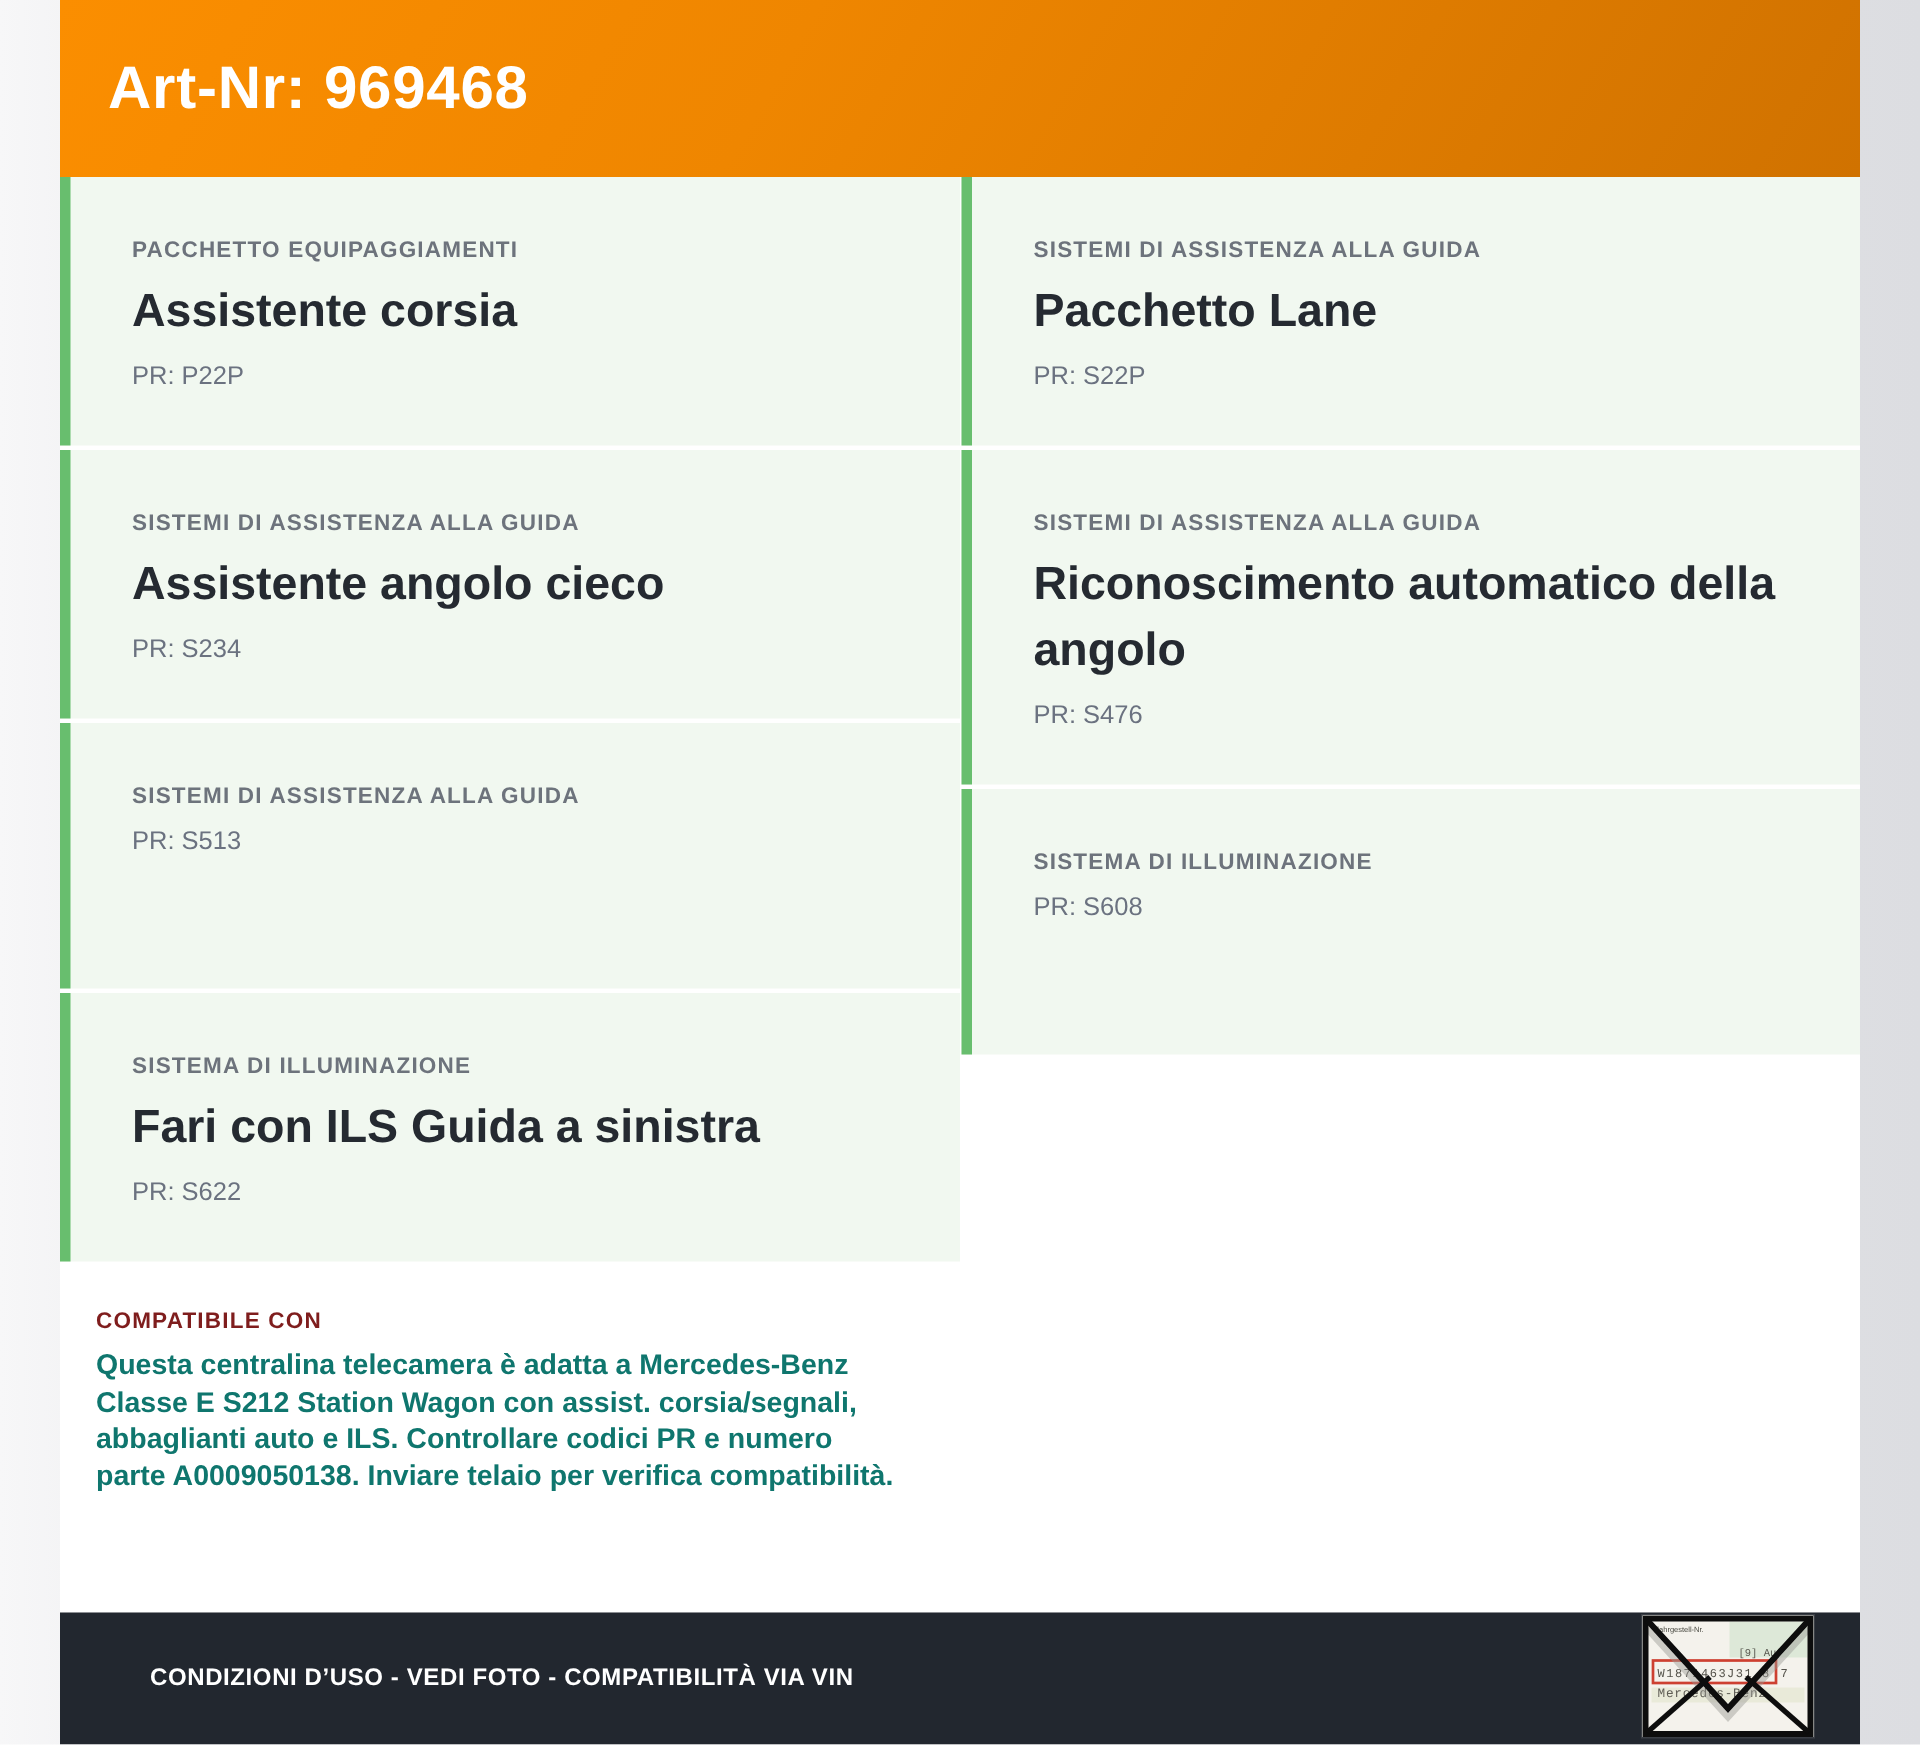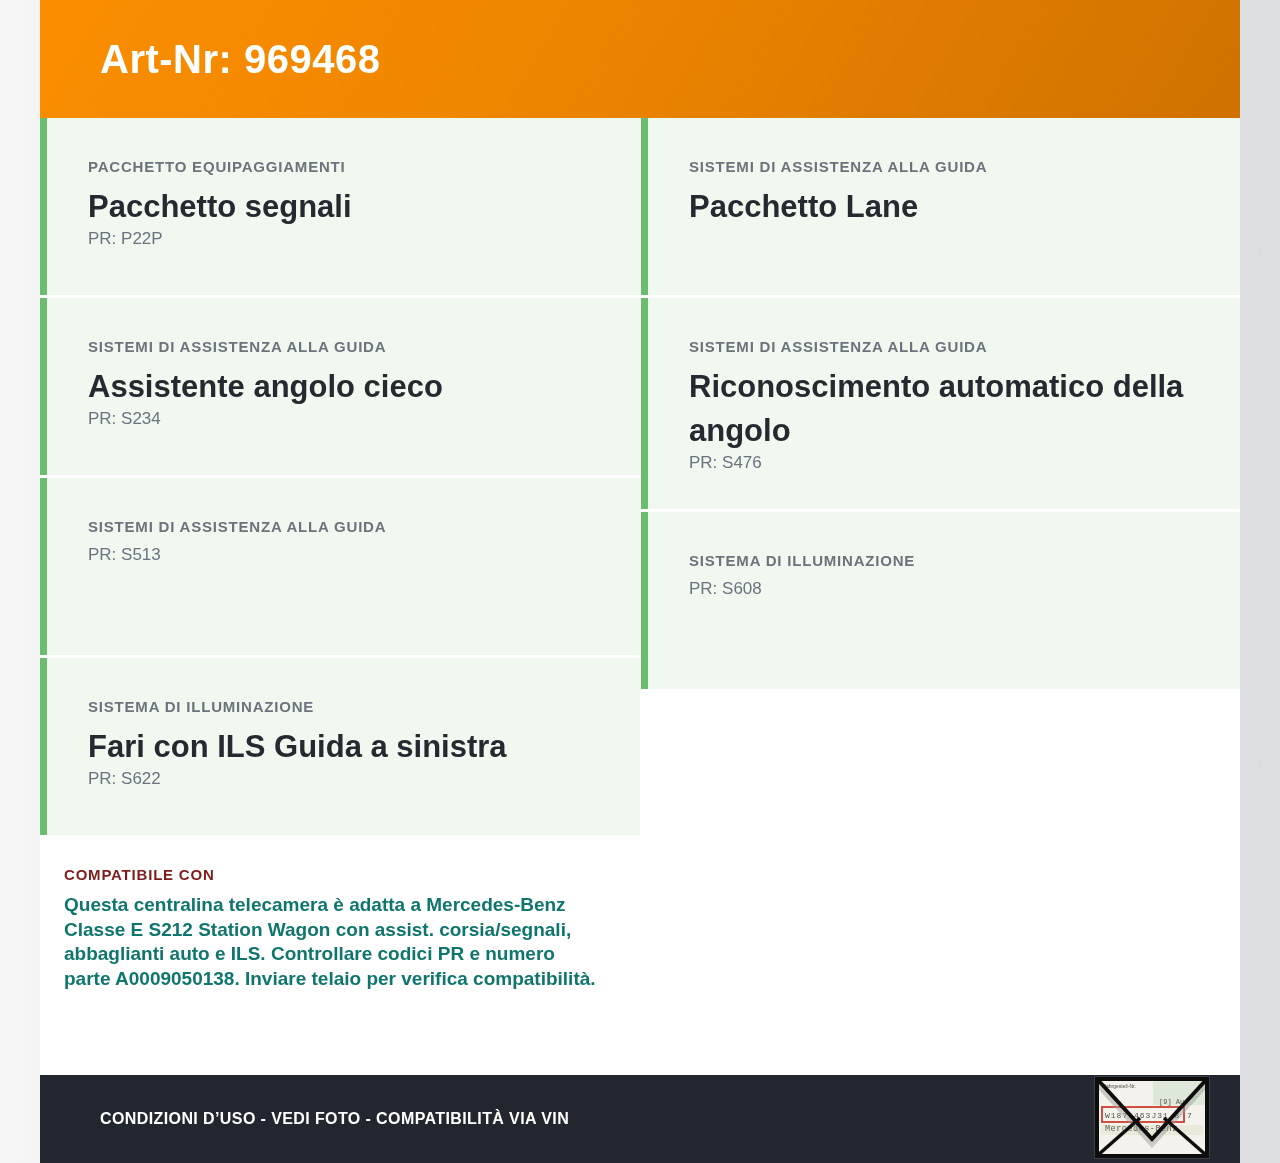--- a/index.html
+++ b/index.html
@@ -7,21 +7,21 @@
   body {
     font-family:"Liberation Sans", sans-serif;
     background:linear-gradient(90deg,#f7f7f8 0%, #ececee 12%, #e9eaec 55%, #dcdde1 100%);
   }
   .page { width:1200px; margin-left:40px; height:1163px; display:flex; flex-direction:column; }
 
   
   .header {
     height:118px; flex:0 0 118px;
     background:linear-gradient(120deg,#fb8e00 0%, #ef8600 40%, #d07200 100%);
-    display:flex; align-items:center; padding-left:60px;
+    display:flex; align-items:center; padding-left:32px;
   }
   .header h1 { color:#ffffff; font-size:40px; font-weight:700; letter-spacing:0.5px; }
 
   
   .content {
     height:957px; flex:0 0 957px; background:#ffffff; overflow:hidden;
     display:grid; grid-template-columns:600px 600px; column-gap:0; align-content:start;
   }
   .col { display:flex; flex-direction:column; row-gap:3px; }
   .col-right { border-left:1px solid #ffffff; }
@@ -31,21 +31,21 @@
     min-height:177px; padding:40px 40px 36px 41px;
   }
   .card .category {
     color:#6d737c; font-size:15px; font-weight:700;
     letter-spacing:0.8px; text-transform:uppercase; margin-bottom:10px;
   }
   .card .title {
     color:#252a31; font-size:31px; font-weight:700; line-height:44px;
     max-width:515px;
   }
-  .card .pr { color:#6b7280; font-size:17px; }
+  .card .pr { color:#6b7280; font-size:17px; margin-top:12px; }
 
   .compat-card {
     background:#ffffff; min-height:190px; padding:28px 34px 18px 24px;
   }
   .compat-card .category {
     color:#7f1d1d; font-size:15px; font-weight:700;
     letter-spacing:0.8px; text-transform:uppercase; margin-bottom:10px;
   }
   .compat-card .compat-text {
     color:#0f766e; font-size:19px; font-weight:700; line-height:24.5px; max-width:556px;
@@ -73,21 +73,21 @@
   <div class="header">
     <h1>Art-Nr: 969468</h1>
   </div>
 
   <div class="content">
 
     <div class="col col-left">
 
       <div class="card">
         <div class="category">PACCHETTO EQUIPAGGIAMENTI</div>
-        <div class="title">Pacchetto segnali</div>
+        <div class="title">Assistente corsia</div>
         <div class="pr">PR: P22P</div>
       </div>
 
       <div class="card">
         <div class="category">SISTEMI DI ASSISTENZA ALLA GUIDA</div>
         <div class="title">Assistente angolo cieco</div>
         <div class="pr">PR: S234</div>
       </div>
 
       <div class="card">
@@ -106,20 +106,21 @@
         <div class="compat-text">Questa centralina telecamera è adatta a Mercedes-Benz Classe E S212 Station Wagon con assist. corsia/segnali, abbaglianti auto e ILS. Controllare codici PR e numero parte A0009050138. Inviare telaio per verifica compatibilità.</div>
       </div>
 
     </div>
 
     <div class="col col-right">
 
       <div class="card">
         <div class="category">SISTEMI DI ASSISTENZA ALLA GUIDA</div>
         <div class="title">Pacchetto Lane</div>
+        <div class="pr">PR: S22P</div>
       </div>
 
       <div class="card">
         <div class="category">SISTEMI DI ASSISTENZA ALLA GUIDA</div>
         <div class="title">Riconoscimento automatico della angolo</div>
         <div class="pr">PR: S476</div>
       </div>
 
       <div class="card">
         <div class="category">SISTEMA DI ILLUMINAZIONE</div>

